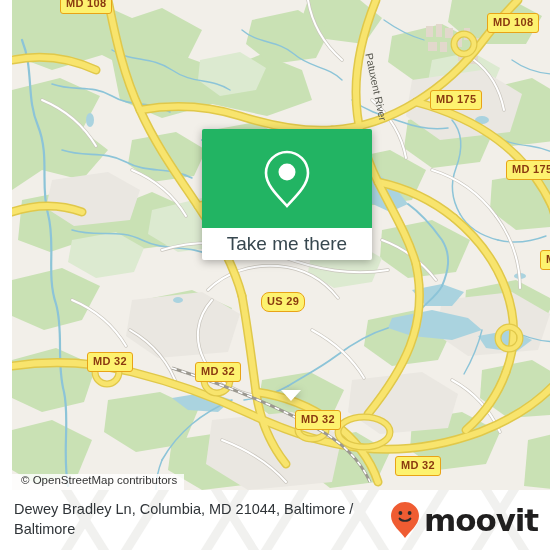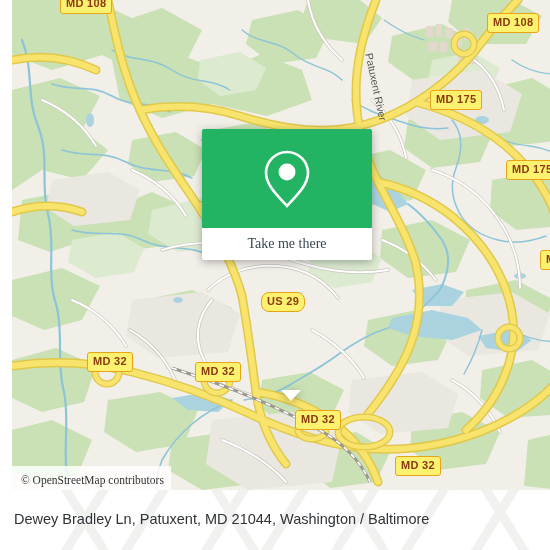--- a/index.html
+++ b/index.html
@@ -40,23 +40,23 @@
     font-family:"Liberation Sans", sans-serif;
   }
 
   
   .osm-attrib{
     position:absolute;
     left:0;bottom:0;
     background:rgba(255,255,255,.82);
     color:#333;
     font-size:11.5px;
-    padding:8px 7px 4px 9px;
+    padding:0 7px 4px 9px;
     white-space:nowrap;
-    font-family:Liberation Serif, serif;
+    font-family:Liberation Sans, sans-serif;
   }
 
   
   .popup{
     position:absolute;
     left:190px;top:129px;
     width:170px;
     filter:drop-shadow(0 2px 4px rgba(0,0,0,.30));
   }
   .popup-photo{
@@ -67,22 +67,22 @@
   }
   .popup-photo svg{position:absolute;left:50%;top:50%;transform:translate(-50%,-50%);}
   .popup-foot{
     width:170px;height:32px;
     background:#ffffff;
     border-radius:0 0 2px 2px;
     display:flex;align-items:center;justify-content:center;
   }
   .popup-foot span{
     color:#37474f;
-    font-size:14px;
-    font-family:Liberation Serif, serif;
+    font-size:19px;
+    font-family:Liberation Sans, sans-serif;
   }
   .popup-tail{
     position:absolute;
     left:79px;top:261px;
     width:0;height:0;
     border-left:10px solid transparent;
     border-right:10px solid transparent;
     border-top:11px solid #ffffff;
   }
 
@@ -379,19 +379,28 @@
           <path d="M400,70 L450,-10"></path>
         <path d="M470,70 L520,-10"></path>
         <path d="M60,-10 L110,70"></path>
           <path d="M210,-10 L260,70"></path>
         <path d="M340,-10 L390,70"></path>
           <path d="M480,-10 L530,70"></path>
       </g>
     </svg>
     <div class="bar-inner">
       <div class="addr">
-        <span>Dewey Bradley Ln, Patuxent, MD 21044, Washington</span>
+        <span>Dewey Bradley Ln, Columbia, MD 21044, Baltimore</span>
         <span>/ Baltimore</span>
+      </div>
+      <div class="brand">
+        <svg width="30" height="38" viewBox="0 0 30 38">
+          <path d="M15 1 C7.3 1 1 7.3 1 15 C1 24 11 31 15 37 C19 31 29 24 29 15 C29 7.3 22.7 1 15 1 Z" fill="#ef5c32"></path>
+          <circle cx="10.4" cy="12" r="1.9" fill="#2b2b2b"></circle>
+          <circle cx="19.6" cy="12" r="1.9" fill="#2b2b2b"></circle>
+          <path d="M9.6 17.6 C11.6 20.6 18.4 20.6 20.4 17.6" fill="none" stroke="#2b2b2b" stroke-width="1.9" stroke-linecap="round"></path>
+        </svg>
+        <span class="brand-word">moovit</span>
       </div>
     </div>
   </div>
 
 </div>
 
 </body></html>

